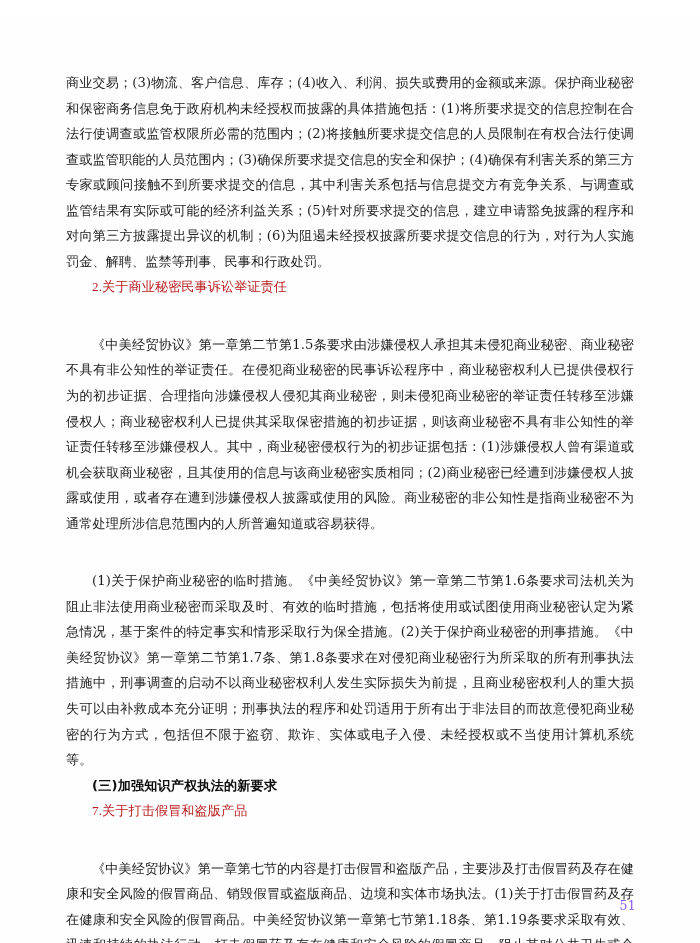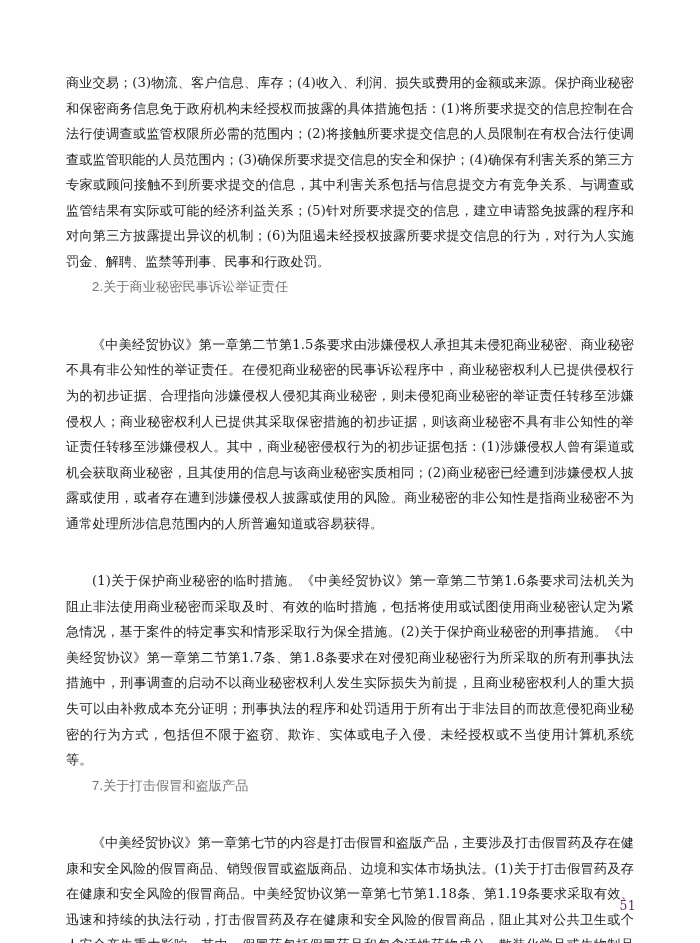--- a/index.html
+++ b/index.html
@@ -60,52 +60,53 @@
     text-indent: 26px;
     letter-spacing: 0.2px;
     font-family: "DejaVu Sans", "Liberation Sans", sans-serif;
   }
 
   p.heading-num {
     margin: 0;
     padding: 0;
     font-size: 13.1px;
     line-height: 25.55px;
-    color: #737373;
+    color: #b91c1c;
     text-indent: 26px;
     letter-spacing: 0.12px;
-    font-family: Liberation Sans, sans-serif;
+    font-family: Liberation Serif, serif;
   }
 
   .page-number {
     position: absolute;
     right: 64px;
     top: 882px;
     font-size: 12.4px;
-    color: #701a75;
+    color: #8b5cf6;
     font-family: "DejaVu Serif", "Liberation Serif", serif;
     letter-spacing: 0.4px;
   }
 </style>
 </head>
 <body>
 
 <div class="page">
 
   <div class="text-column">
 
     <p class="para">商业交易；(3)物流、客户信息、库存；(4)收入、利润、损失或费用的金额或来源。保护商业秘密和保密商务信息免于政府机构未经授权而披露的具体措施包括：(1)将所要求提交的信息控制在合法行使调查或监管权限所必需的范围内；(2)将接触所要求提交信息的人员限制在有权合法行使调查或监管职能的人员范围内；(3)确保所要求提交信息的安全和保护；(4)确保有利害关系的第三方专家或顾问接触不到所要求提交的信息，其中利害关系包括与信息提交方有竞争关系、与调查或监管结果有实际或可能的经济利益关系；(5)针对所要求提交的信息，建立申请豁免披露的程序和对向第三方披露提出异议的机制；(6)为阻遏未经授权披露所要求提交信息的行为，对行为人实施罚金、解聘、监禁等刑事、民事和行政处罚。</p>
 
     <p class="heading-num">2.关于商业秘密民事诉讼举证责任</p>
 
     <p class="para indent">《中美经贸协议》第一章第二节第1.5条要求由涉嫌侵权人承担其未侵犯商业秘密、商业秘密不具有非公知性的举证责任。在侵犯商业秘密的民事诉讼程序中，商业秘密权利人已提供侵权行为的初步证据、合理指向涉嫌侵权人侵犯其商业秘密，则未侵犯商业秘密的举证责任转移至涉嫌侵权人；商业秘密权利人已提供其采取保密措施的初步证据，则该商业秘密不具有非公知性的举证责任转移至涉嫌侵权人。其中，商业秘密侵权行为的初步证据包括：(1)涉嫌侵权人曾有渠道或机会获取商业秘密，且其使用的信息与该商业秘密实质相同；(2)商业秘密已经遭到涉嫌侵权人披露或使用，或者存在遭到涉嫌侵权人披露或使用的风险。商业秘密的非公知性是指商业秘密不为通常处理所涉信息范围内的人所普遍知道或容易获得。</p>
 
 
     <p class="para indent">(1)关于保护商业秘密的临时措施。《中美经贸协议》第一章第二节第1.6条要求司法机关为阻止非法使用商业秘密而采取及时、有效的临时措施，包括将使用或试图使用商业秘密认定为紧急情况，基于案件的特定事实和情形采取行为保全措施。(2)关于保护商业秘密的刑事措施。《中美经贸协议》第一章第二节第1.7条、第1.8条要求在对侵犯商业秘密行为所采取的所有刑事执法措施中，刑事调查的启动不以商业秘密权利人发生实际损失为前提，且商业秘密权利人的重大损失可以由补救成本充分证明；刑事执法的程序和处罚适用于所有出于非法目的而故意侵犯商业秘密的行为方式，包括但不限于盗窃、欺诈、实体或电子入侵、未经授权或不当使用计算机系统等。</p>
 
+    <p class="heading-bold">(三)加强知识产权执法的新要求</p>
 
     <p class="heading-num">7.关于打击假冒和盗版产品</p>
 
     <p class="para indent">《中美经贸协议》第一章第七节的内容是打击假冒和盗版产品，主要涉及打击假冒药及存在健康和安全风险的假冒商品、销毁假冒或盗版商品、边境和实体市场执法。(1)关于打击假冒药及存在健康和安全风险的假冒商品。中美经贸协议第一章第七节第1.18条、第1.19条要求采取有效、迅速和持续的执法行动，打击假冒药及存在健康和安全风险的假冒商品，阻止其对公共卫生或个人安全产生重大影响。其中，假冒药包括假冒药品和包含活性药物成分、散装化学品或生物制品的相关产品。(2)关于销毁假冒或盗版商品。《中美经贸协议》第一章第七节第1.20条要求除特殊情况外，在海关边境措施上，销毁被中止放行并查封和没收的假冒或盗版商品，并严禁其出口或进入其他海关程序；在民事司法程序上，根据权利人的请求，无偿销毁被认定为假冒或盗版的商品及用于生产或制造的主用材料和工具；在刑事执法程序上，责令没收和无偿销毁所有假冒或盗版商品及其上所附假冒标识的物品、用于制造的主用材料和工具，除非因民事或行政诉讼中保全证据需要，而在收到权利人相应通知后暂时免除或推迟销毁。(3)关于边境和实体市场执法。《中美经贸协议》第一章第七节第1.21条、第1.22条要求海关边境执法和实体市场执法增加人员、培训和行动数量，并在网上及时公开和更新有关信息。其中，海关边境执法行动旨在减少假冒和盗版商品的出口或转运数量、实体市场执法行动旨在持续、有效地打击实体市场的著作权和商标侵权行为。</p>
 
   </div>
 
   <div class="page-number">51</div>
 
 </div>

